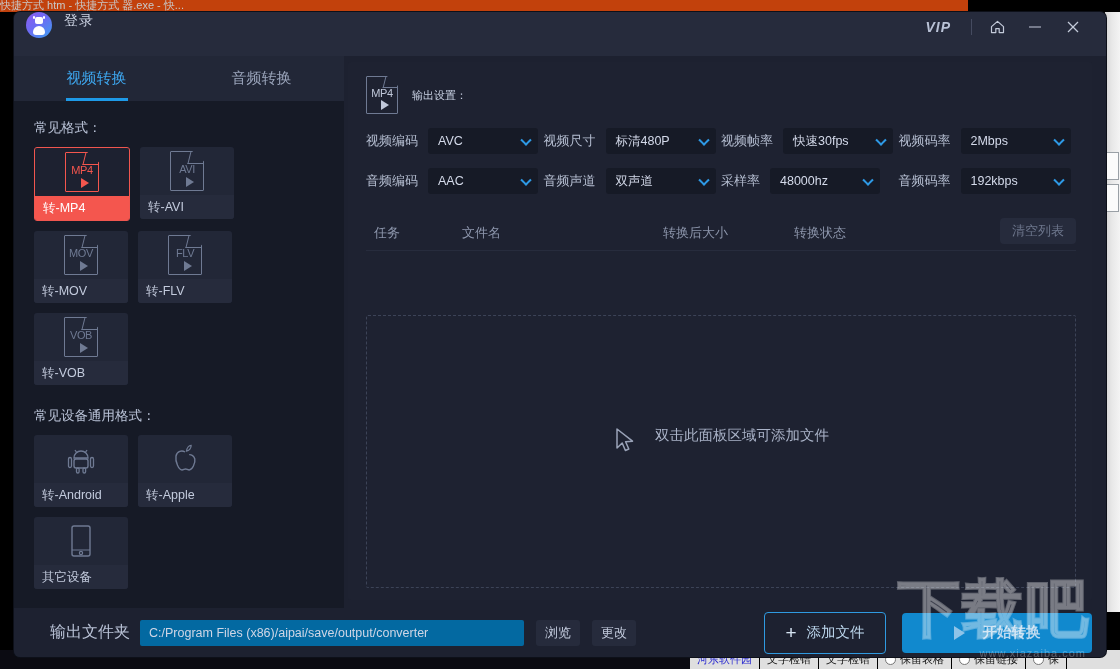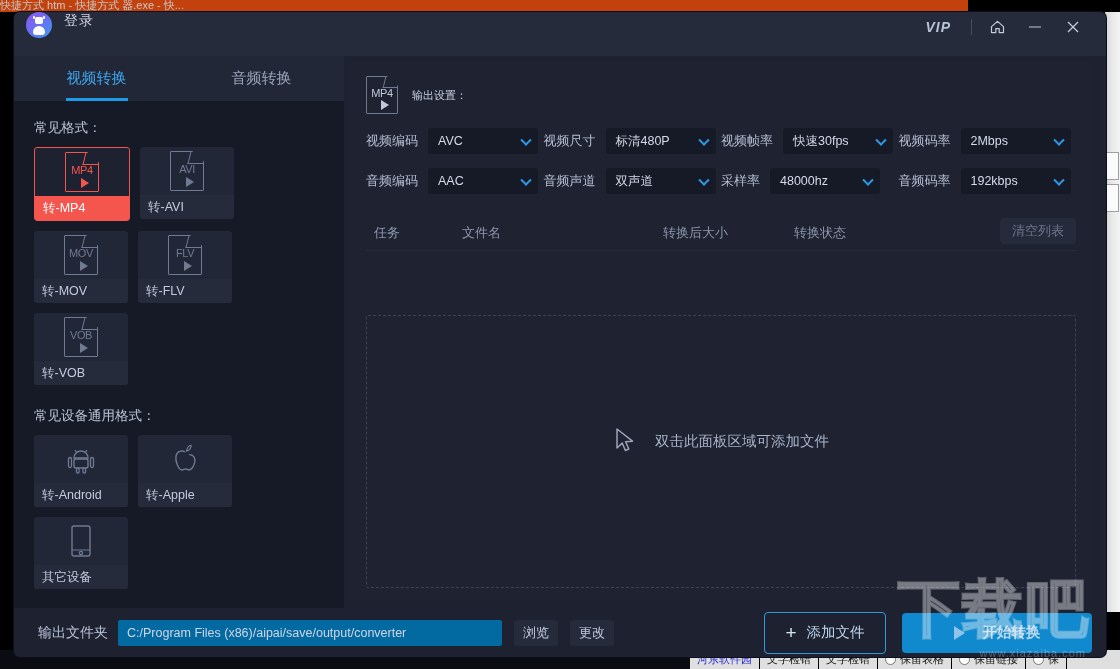--- a/index.html
+++ b/index.html
@@ -161,29 +161,29 @@
   .clear-btn{
     position:absolute;right:0;top:2px;width:76px;height:26px;border-radius:4px;
     background:#262b3c;color:#6d768c;font-size:13px;
     display:flex;align-items:center;justify-content:center;
   }
   .dropzone{
     position:absolute;left:18px;right:16px;top:253px;bottom:12px;
     border:1px dashed #3c4357;border-radius:2px;
     display:flex;align-items:center;justify-content:center;
   }
-  .dz-inner{display:flex;align-items:center;gap:16px;transform:translateY(-10px);}
+  .dz-inner{display:flex;align-items:flex-start;gap:16px;transform:translateY(-10px);}
   .dz-text{color:#aab3c8;font-size:14.5px;}
 
   
   .bottom{
     position:absolute;left:0;right:0;bottom:0;height:49px;background:#1d2130;
     display:flex;align-items:center;
   }
-  .ofl{color:#b9c2d6;font-size:14px;margin-left:24px;}
+  .ofl{color:#b9c2d6;font-size:16px;margin-left:36px;}
   .path{
     width:375px;height:26px;background:#0369a1;border-radius:2px;margin-left:10px;
     display:flex;align-items:center;padding-left:9px;color:#cfd6e6;font-size:12.5px;
     overflow:hidden;white-space:nowrap;
   }
   .minibtn{
     width:44px;height:26px;border-radius:3px;background:#262b3c;color:#c3cbdd;
     font-size:13px;display:flex;align-items:center;justify-content:center;margin-left:12px;
   }
   .actions{margin-left:auto;display:flex;align-items:center;padding-right:14px;gap:16px;}

